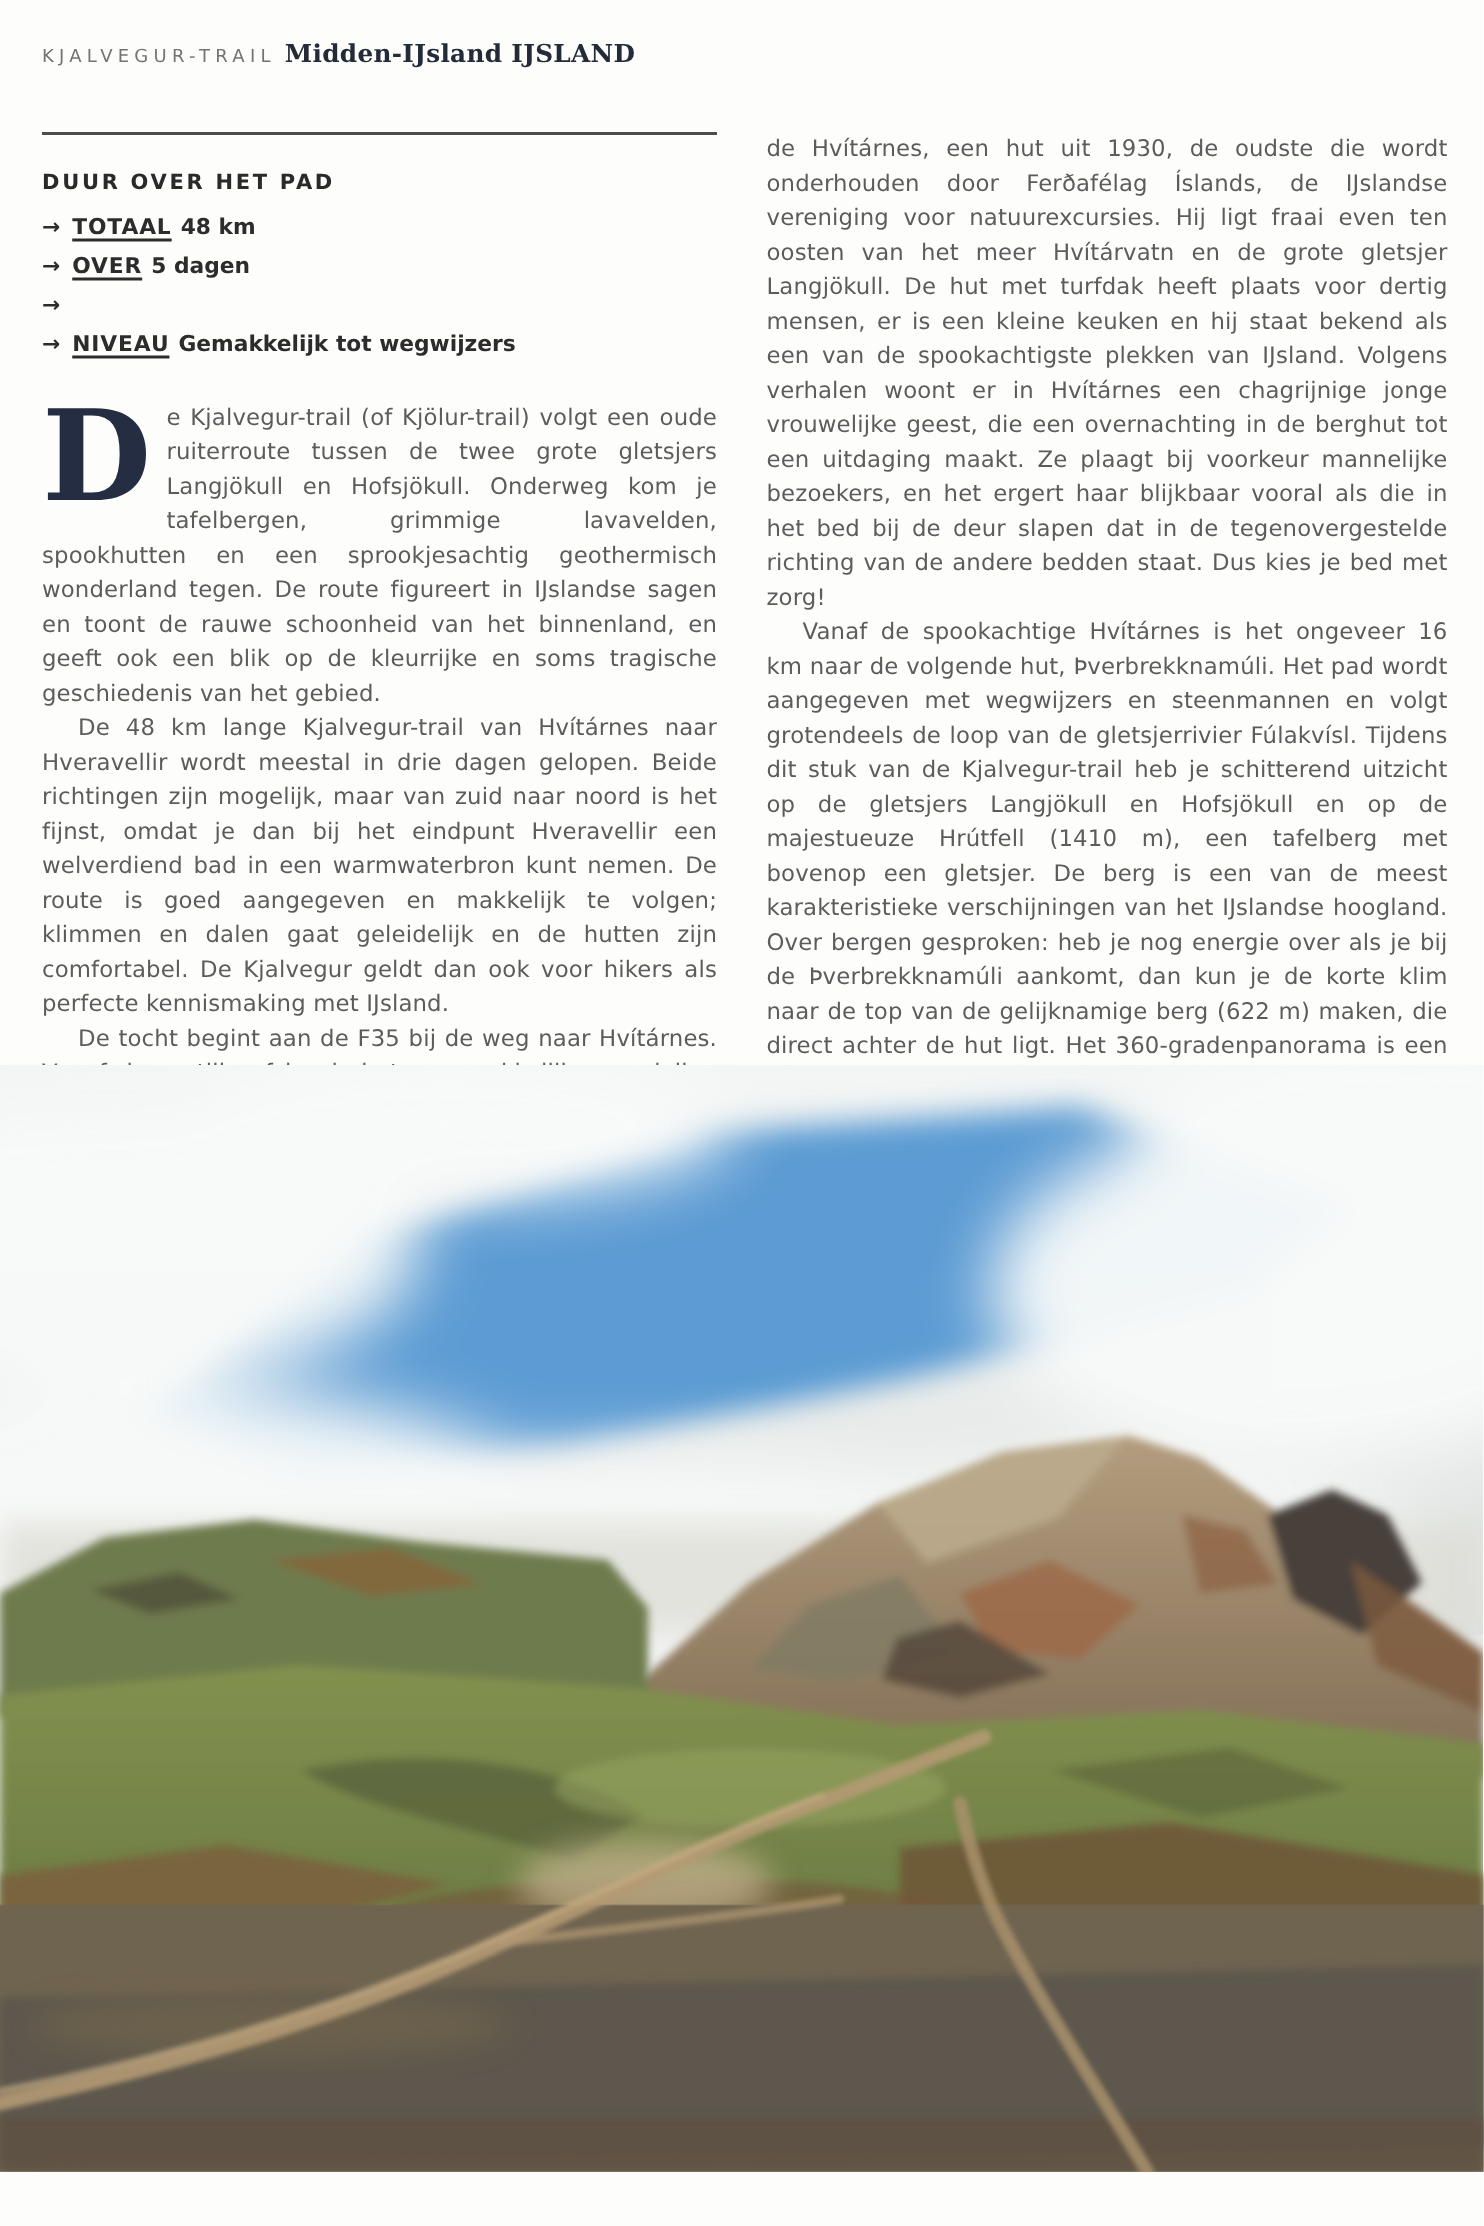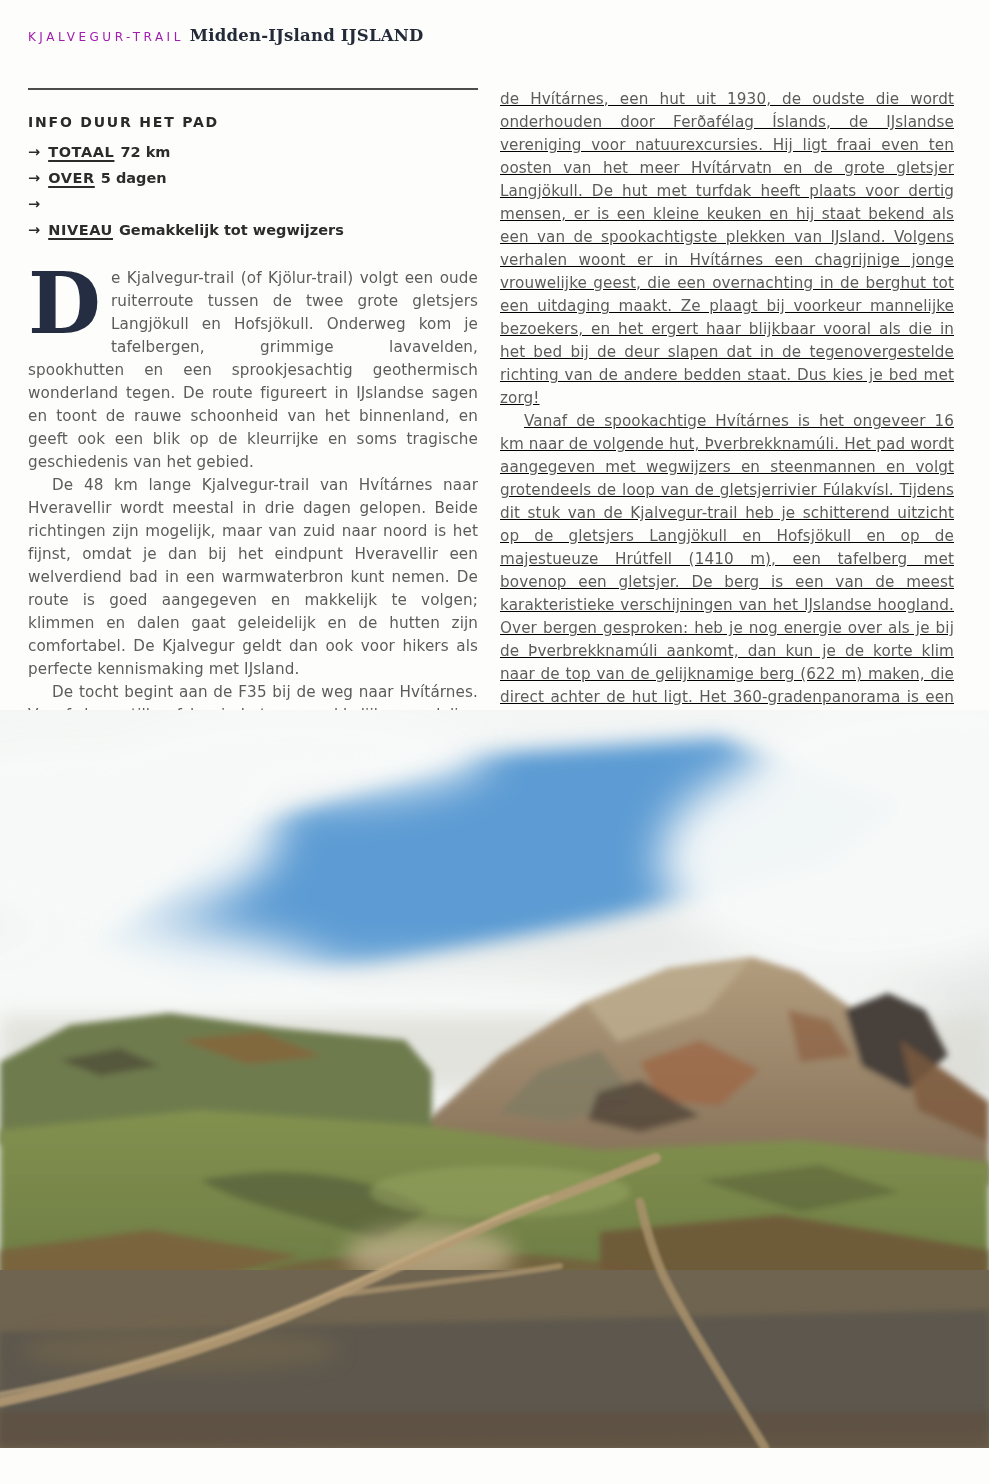--- a/index.html
+++ b/index.html
@@ -10,35 +10,35 @@
     background:#fdfdfc;
     font-family:"DejaVu Sans", sans-serif;
     overflow:hidden;
   }
 
   
   .header { position:absolute; left:28px; top:26px; white-space:nowrap; }
   .kicker {
     font-family:"DejaVu Sans", sans-serif;
     font-size:12px; font-weight:500; letter-spacing:3.5px;
-    color:#a21caf;
+    color:#737373;
   }
   .title-serif {
     font-family:"DejaVu Serif", serif;
     font-size:16.5px; font-weight:700; color:#232a38;
     margin-left:6px; letter-spacing:0.2px;margin-top:15px;
   }
   .rule {
     position:absolute; left:28px; top:88px; width:450px; height:2px;
     background:#4c4c4c;
   }
 
   
   .col-left  { position:absolute; left:28px;  top:114px; width:450px; }
-  .col-right { position:absolute; left:500px; top:88px;  width:454px;text-decoration:underline; }
+  .col-right { position:absolute; left:511px; top:88px;  width:454px; }
 
   .info-heading {
     font-size:14px; font-weight:700; letter-spacing:1.8px;
     color:#2a2a2a; margin-bottom:9px;
   }
   .info-row {
     display:flex; align-items:baseline;
     font-size:14.5px; line-height:26px; color:#2c2c2c;
   }
   .info-arrow { font-weight:700; margin-right:8px; flex:0 0 auto; }
@@ -75,25 +75,25 @@
 <body>
 
 <div class="page">
 
   <div class="header">
     <span class="kicker">KJALVEGUR-TRAIL</span><span class="title-serif">Midden-IJsland IJSLAND</span>
   </div>
   <div class="rule"></div>
 
   <div class="col-left">
-    <div class="info-heading">INFO DUUR HET PAD</div>
-
-    <div class="info-row">
-      <span class="info-arrow">→</span>
-      <span><span class="info-label">TOTAAL</span><span class="info-value">72 km</span></span>
+    <div class="info-heading">DUUR OVER HET PAD</div>
+
+    <div class="info-row">
+      <span class="info-arrow">→</span>
+      <span><span class="info-label">TOTAAL</span><span class="info-value">48 km</span></span>
     </div>
     <div class="info-row">
       <span class="info-arrow">→</span>
       <span><span class="info-label">OVER</span><span class="info-value">5 dagen</span></span>
     </div>
     <div class="info-row">
       <span class="info-arrow">→</span>
     </div>
     <div class="info-row">
       <span class="info-arrow">→</span>

